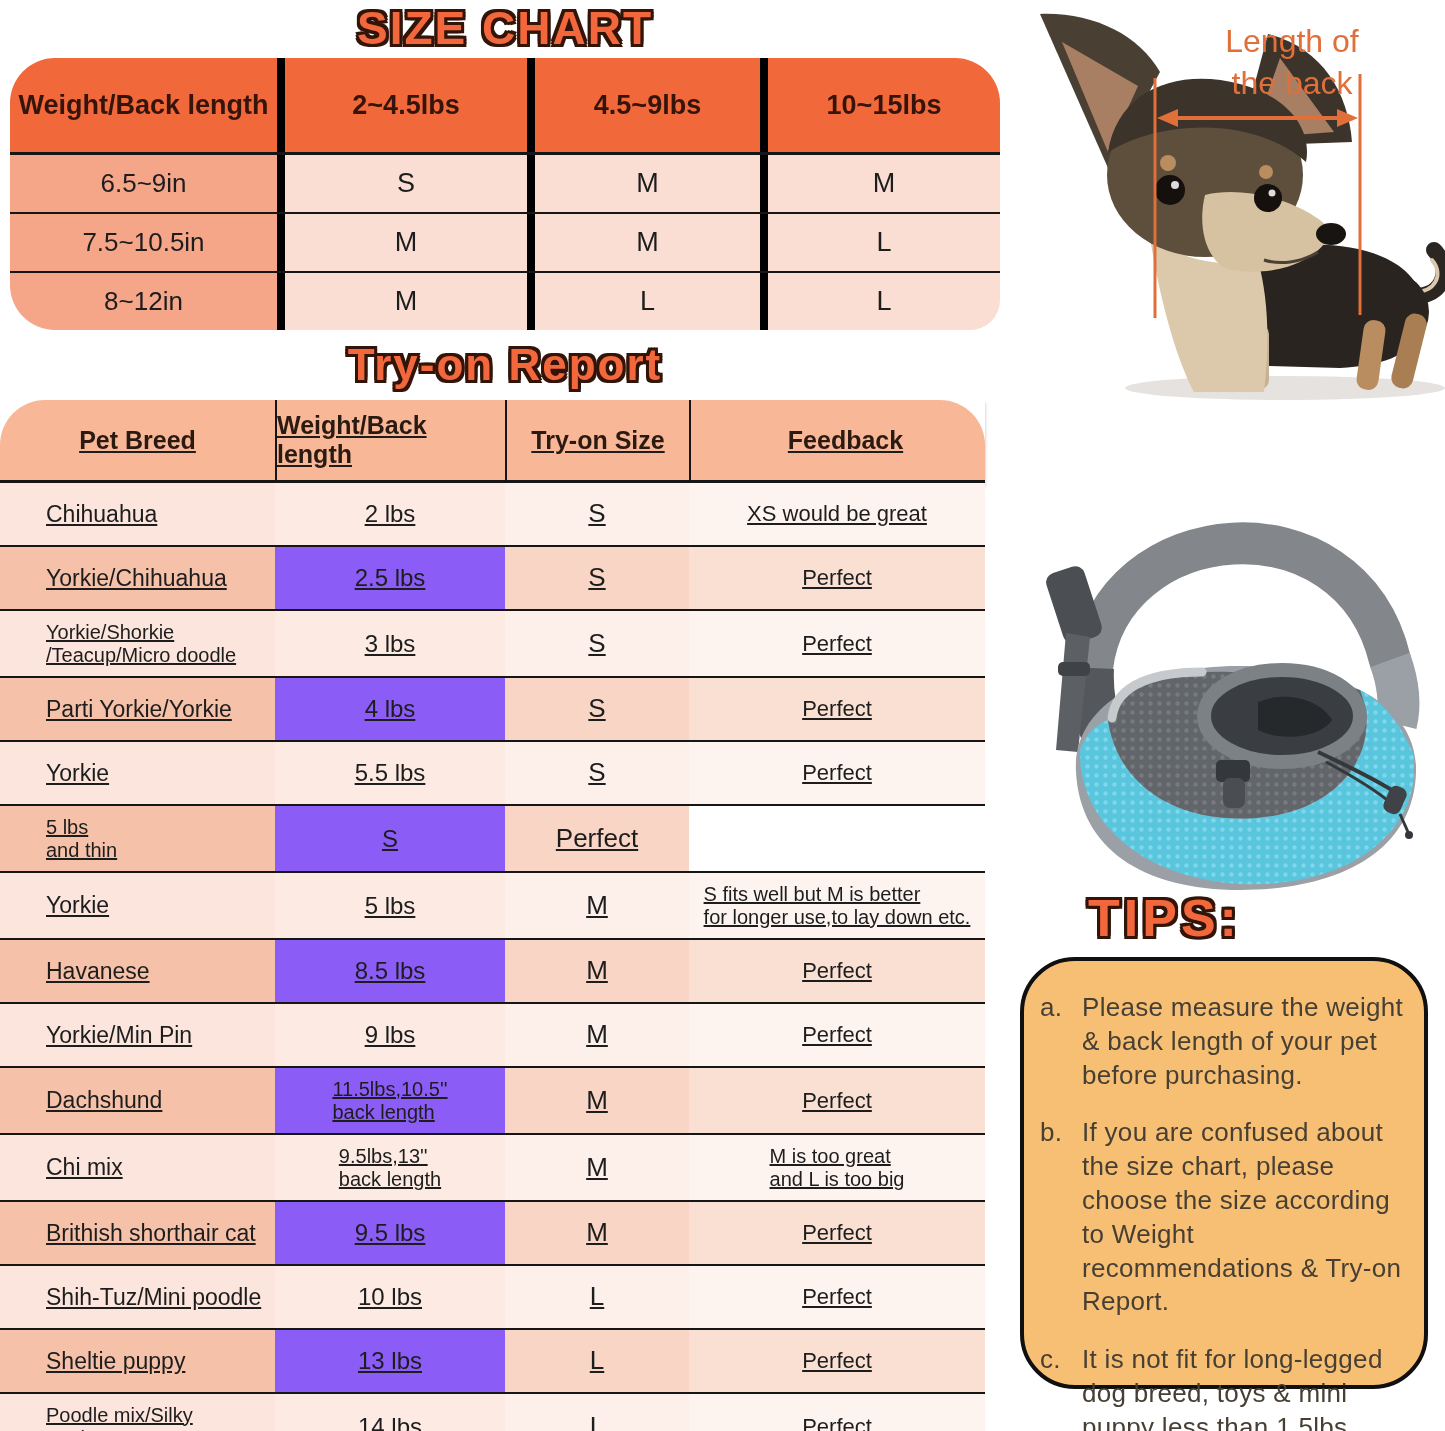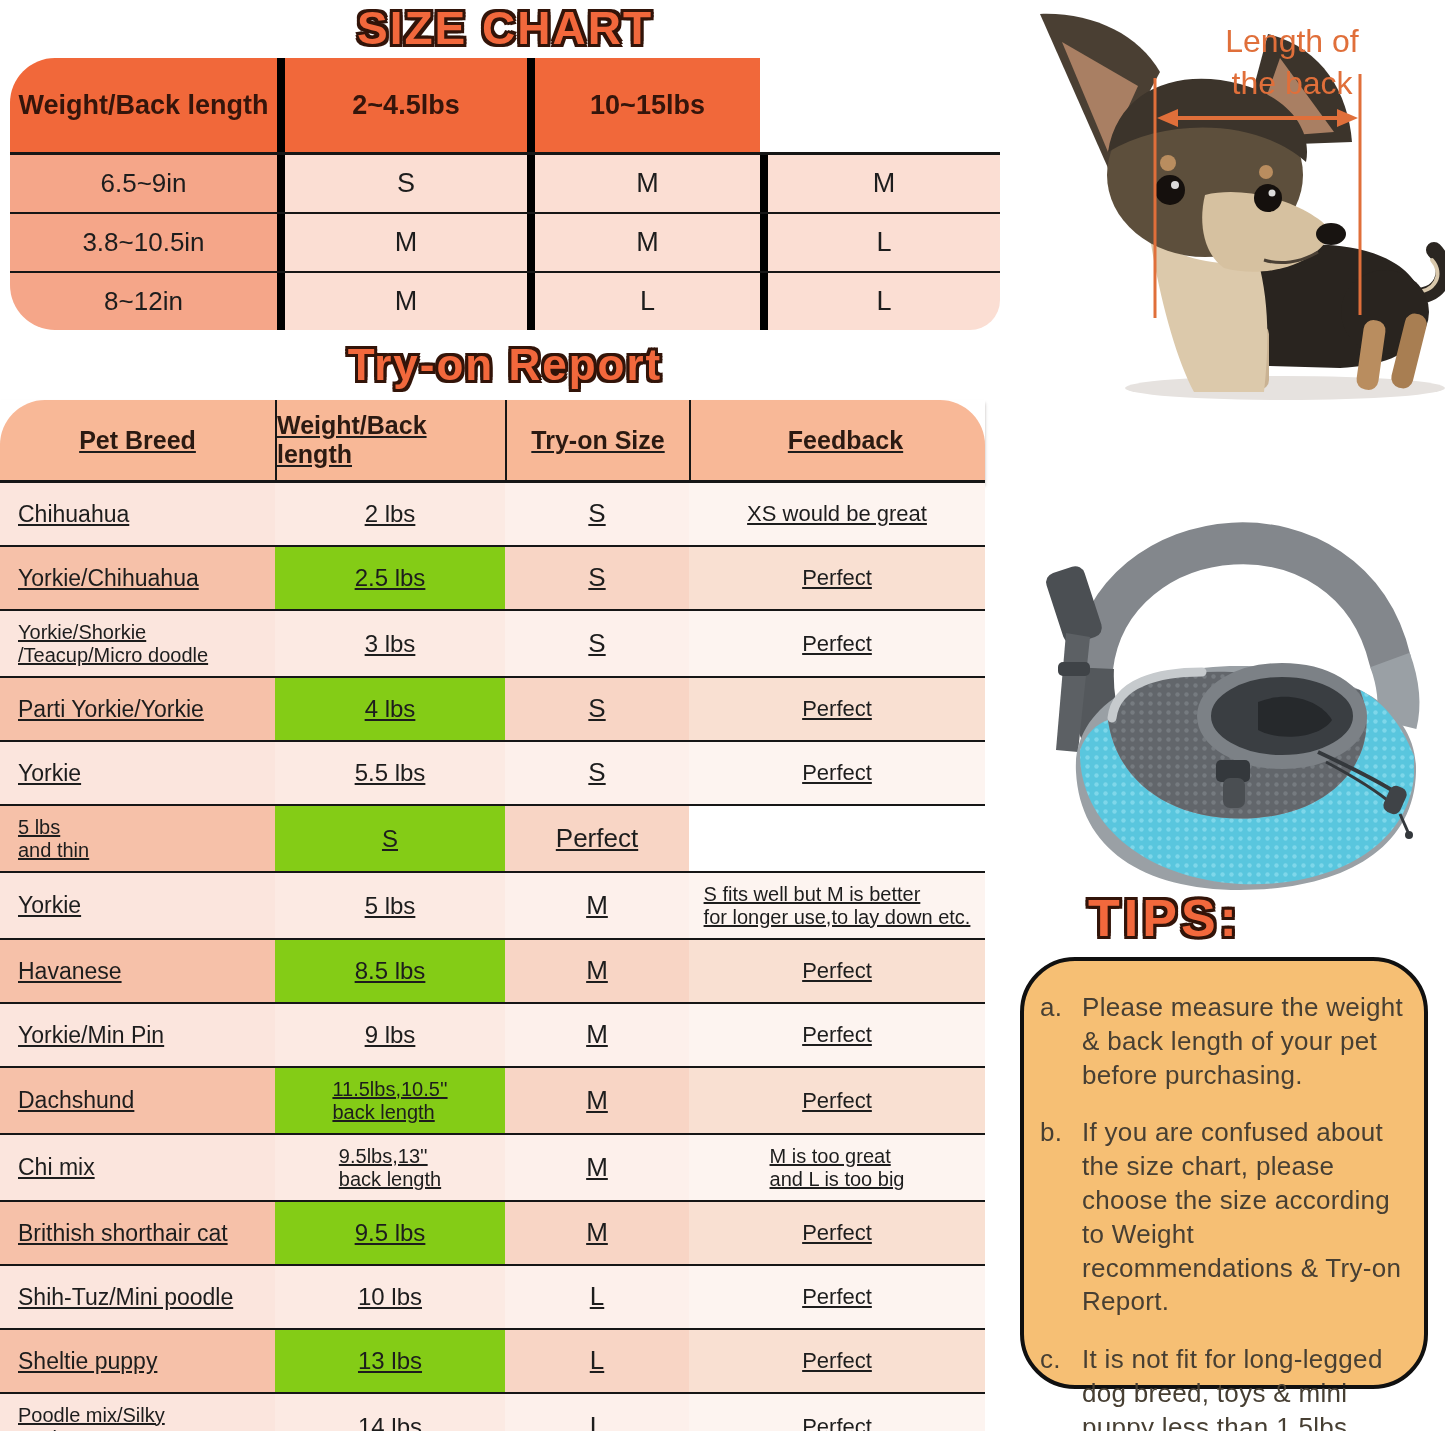--- a/index.html
+++ b/index.html
@@ -47,30 +47,30 @@
   .thead > div{background:#f8b897;color:#2b1a12;font-weight:700;font-size:25px;
     display:flex;align-items:center;justify-content:center;}
   .thead > div + div{border-left:2px solid #161616;}
   .thead > div:nth-child(1){border-top-left-radius:45px;}
   .thead > div:nth-child(4){border-top-right-radius:45px;padding-left:15px;}
   .trow{height:62px;}
   .trow.tall{height:65px;}
   .trow + .trow{border-top:2px solid #161616;}
   .trow > div{display:flex;align-items:center;justify-content:center;text-align:left;
     white-space:pre-line;font-size:24px;line-height:1.15;}
-  .trow > div:nth-child(1){justify-content:flex-start;text-align:left;padding-left:18px;font-size:23px;}
+  .trow > div:nth-child(1){justify-content:flex-start;text-align:left;padding-left:46px;font-size:23px;}
   .trow > div:nth-child(3){font-size:26px;}
   .trow > div:nth-child(4){font-size:22px;}
   .trow > div.sm{font-size:20px;}
   .trow.light > div:nth-child(1){background:#fbe5dd;}
   .trow.light > div:nth-child(2){background:#fceae3;}
   .trow.light > div:nth-child(3){background:#fdf0eb;}
   .trow.light > div:nth-child(4){background:#fdf4f0;}
   .trow.dark > div:nth-child(1){background:#f6c1a9;}
-  .trow.dark > div:nth-child(2){background:#84cc16;}
+  .trow.dark > div:nth-child(2){background:#8b5cf6;}
   .trow.dark > div:nth-child(3){background:#f8d5c5;}
   .trow.dark > div:nth-child(4){background:#f9e0d2;}
   
   #dog-figure{position:absolute;left:1000px;top:0;width:445px;height:400px;}
   #bag-figure{position:absolute;left:1020px;top:420px;width:425px;height:480px;}
   
   #tips-box{
     position:absolute;left:1020px;top:957px;width:408px;height:432px;box-sizing:border-box;
     background:#f6bf74;border:4px solid #101010;border-radius:55px;
     padding:30px 16px 20px 16px;
@@ -84,30 +84,31 @@
 
 <div id="canvas">
 
   <div id="size-title" class="bubble">SIZE CHART</div>
   <div id="tryon-title" class="bubble">Try-on Report</div>
 
   <div id="size-table">
     <div class="shead">
       <div>Weight/Back length</div>
       <div>2~4.5lbs</div>
+      <div>4.5~9lbs</div>
       <div>10~15lbs</div>
     </div>
     <div class="srow">
       <div>6.5~9in</div>
       <div>S</div>
       <div>M</div>
       <div>M</div>
     </div>
     <div class="srow">
-      <div>3.8~10.5in</div>
+      <div>7.5~10.5in</div>
       <div>M</div>
       <div>M</div>
       <div>L</div>
     </div>
     <div class="srow">
       <div>8~12in</div>
       <div>M</div>
       <div>L</div>
       <div>L</div>
     </div>

